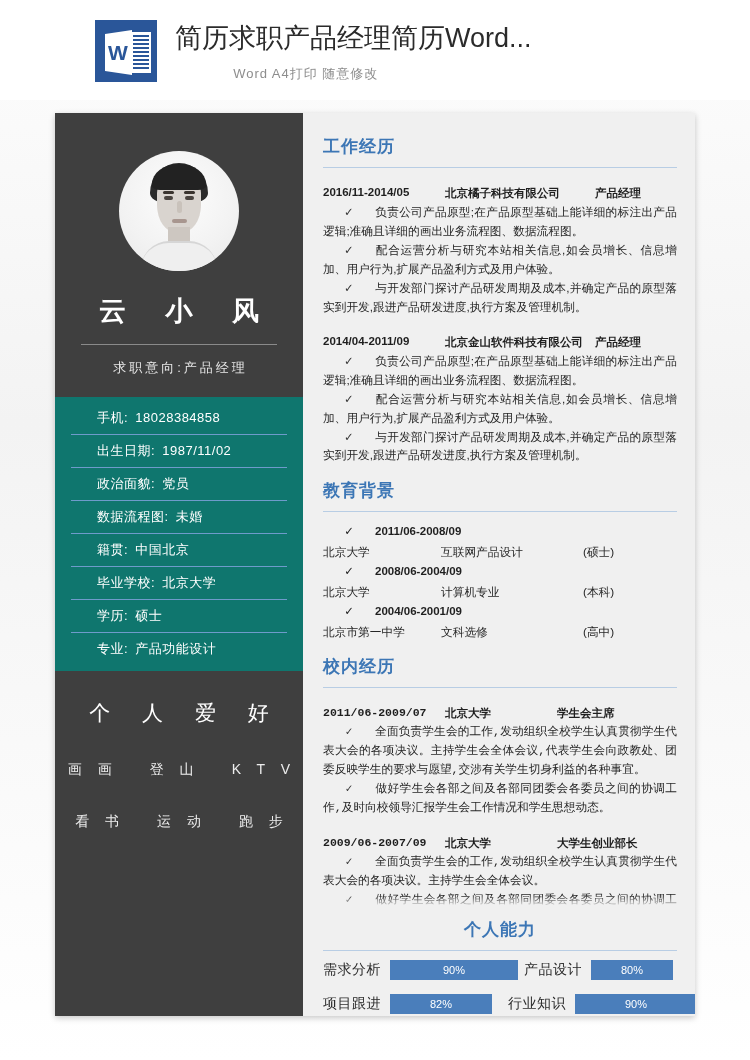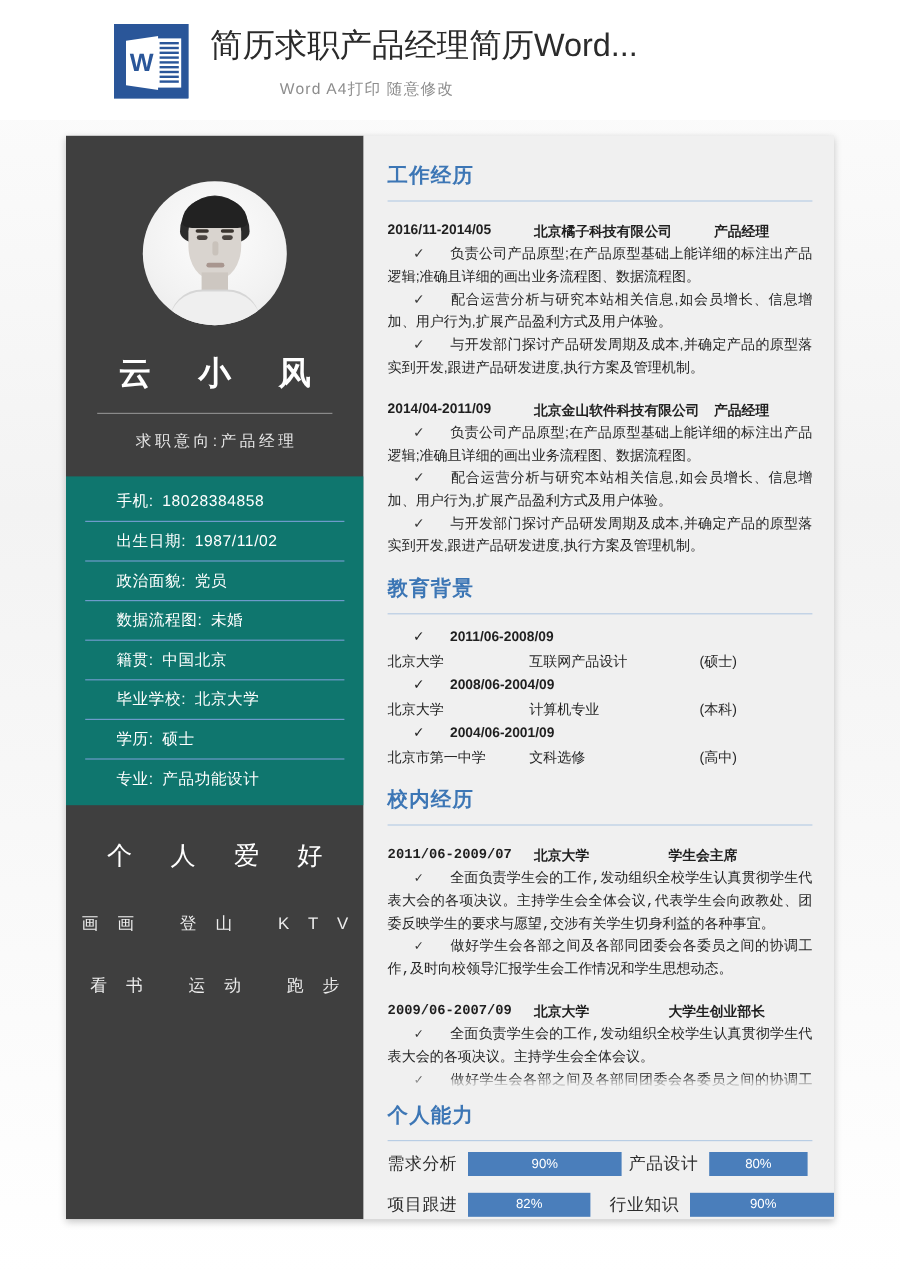--- a/index.html
+++ b/index.html
@@ -511,21 +511,21 @@
         <div class="entry-head">
           <span class="d">2009/06-2007/09</span>
           <span class="o" style="width:112px">北京大学</span>
           <span class="r">大学生创业部长</span>
         </div>
         <div class="bullet"><span class="chk">✓</span><span>全面负责学生会的工作,发动组织全校学生认真贯彻学生代表大会的各项决议。主持学生会全体会议。</span></div>
         <div class="bullet fade-clip"><span class="chk">✓</span><span>做好学生会各部之间及各部同团委会各委员之间的协调工作,及时向校领导汇报学生会工作情况和学生思想动态。</span></div>
       </div>
     </div>
 
-    <div class="section" style="margin-top:10px;">
+    <div class="section" style="margin-top:10px;text-align:center;">
       <div class="section-title">个人能力</div>
       <div class="section-rule"></div>
 
       <div class="skills-grid">
         <div class="skill-line">
           <div class="skill">
             <span class="lbl">需求分析</span>
             <span class="bar" id="bar0" style="width: 128px;">90%</span>
           </div>
           <div class="skill" style="margin-left:6px">

